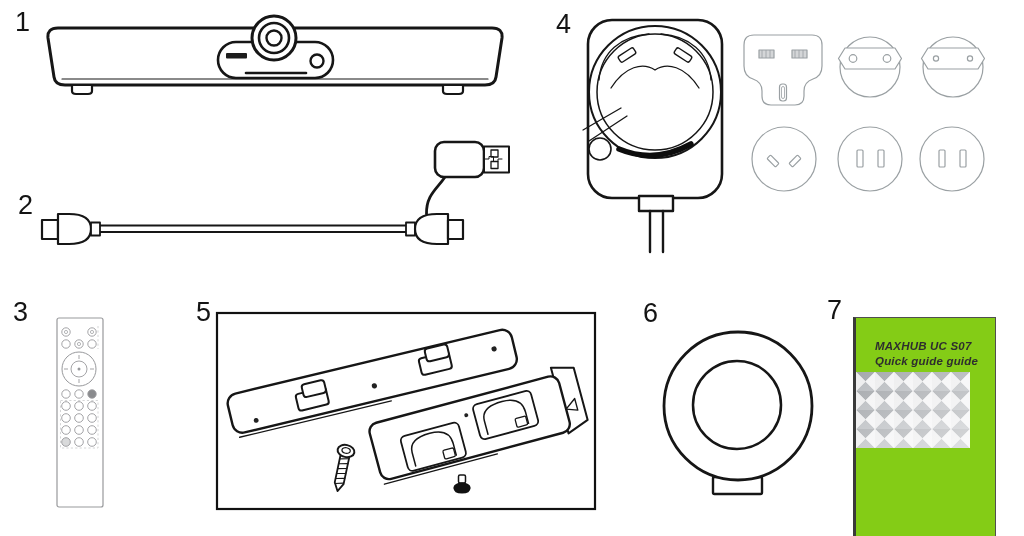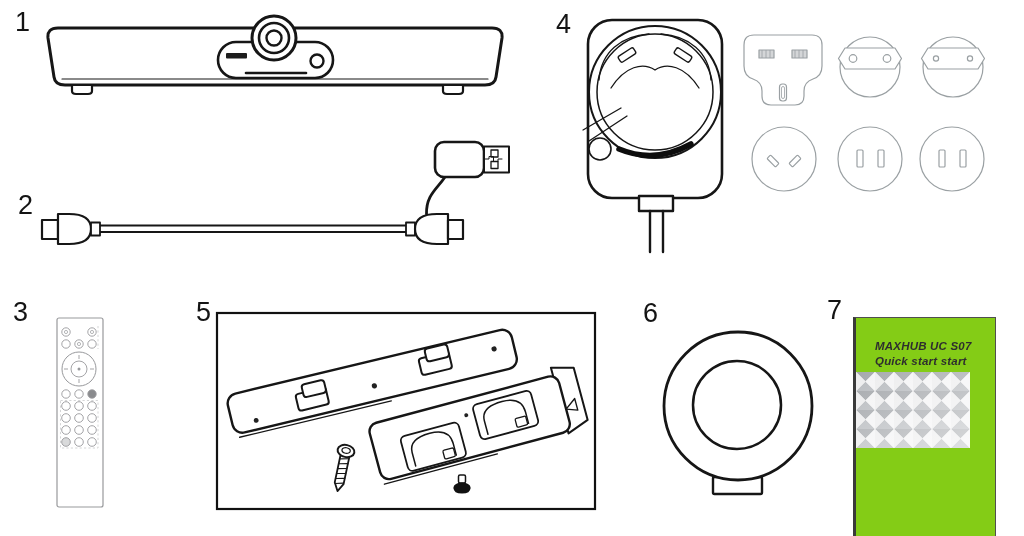--- a/index.html
+++ b/index.html
@@ -230,21 +230,21 @@
 
   <svg class="art" style="left:655px;top:325px" width="170" height="175">
     <rect x="58" y="152" width="49" height="17" rx="1.5" fill="#ffffff" stroke="#161616" stroke-width="2.4"></rect>
     <circle cx="83" cy="81" r="74" fill="#ffffff" stroke="#161616" stroke-width="2.8"></circle>
     <circle cx="82" cy="80" r="44" fill="none" stroke="#161616" stroke-width="2.5"></circle>
   </svg>
 
   <div class="booklet">
     <div class="booklet-title">
       <div>MAXHUB UC S07</div>
-      <div>Quick start start</div>
+      <div>Quick guide guide</div>
     </div>
     <svg class="booklet-pattern" width="114" height="76">
       <defs>
         <pattern id="tripat" width="19" height="19" patternUnits="userSpaceOnUse">
           <rect width="19" height="19" fill="#ffffff"></rect>
           <polygon points="0,0 19,0 9.5,9.5" fill="#a6a9ad"></polygon>
           <polygon points="0,19 19,19 9.5,9.5" fill="#b9bcc0"></polygon>
           <polygon points="0,0 9.5,9.5 0,19" fill="#ededee"></polygon>
           <polygon points="19,0 9.5,9.5 19,19" fill="#f4f4f5"></polygon>
         </pattern>

